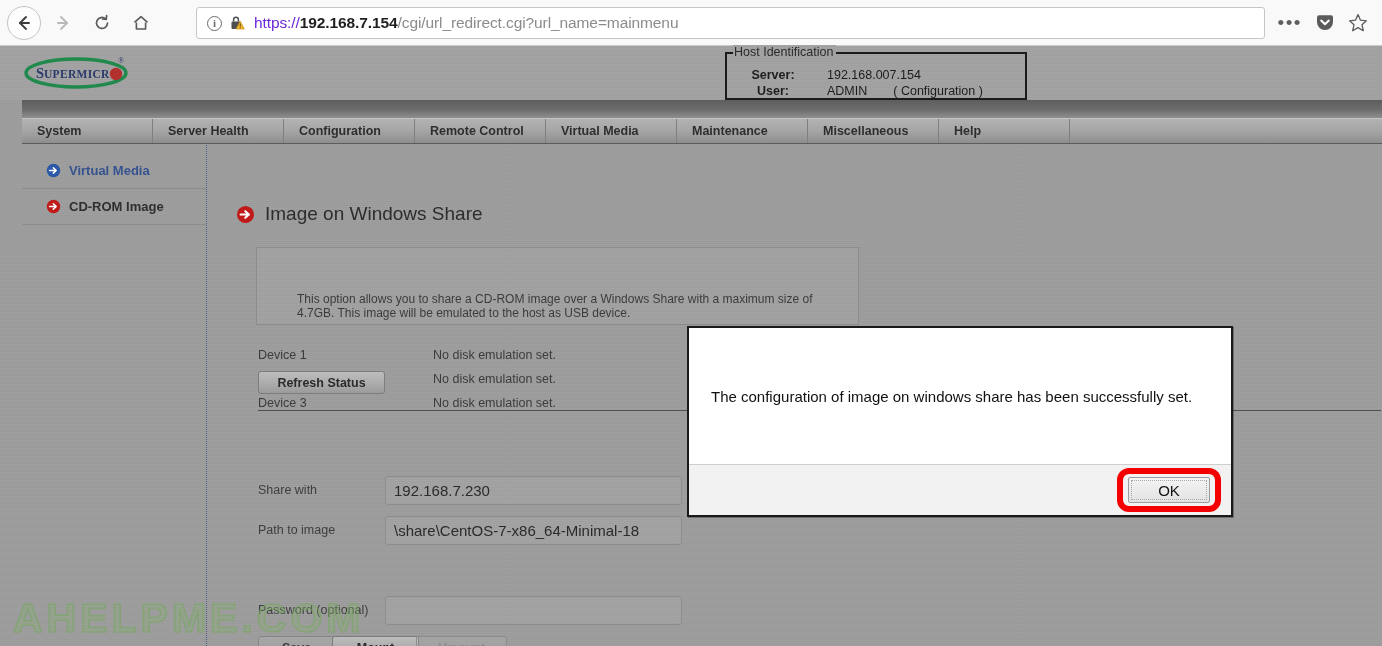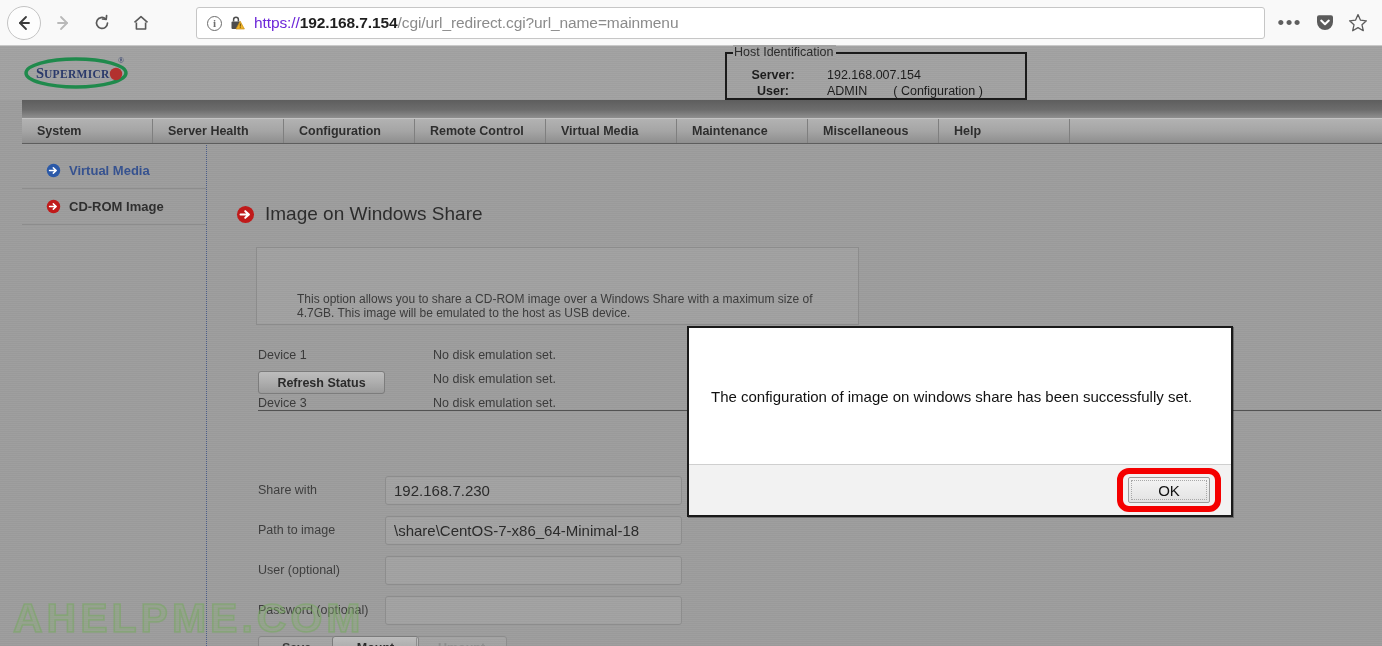--- a/index.html
+++ b/index.html
@@ -413,24 +413,20 @@
       <div class="hr"></div>
 
       <div class="field-row" style="top:331px; height:29px; width:100%">
         <span class="field-label" style="top:7px">Share with</span>
         <input class="field-input" type="text" value="192.168.7.230" style="">
       </div>
       <div class="field-row" style="top:371px; height:29px; width:100%">
         <span class="field-label" style="top:7px">Path to image</span>
         <input class="field-input" type="text" value="\share\CentOS-7-x86_64-Minimal-18" style="">
       </div>
-      <div class="field-row" style="top:411px; height:29px; width:100%">
-        <span class="field-label" style="top:7px">User (optional)</span>
-        <input class="field-input" type="text" value="" style="">
-      </div>
       <div class="field-row" style="top:451px; height:29px; width:100%">
         <span class="field-label" style="top:7px">Password (optional)</span>
         <input class="field-input" type="password" value="" style="">
       </div>
 
       <button class="btn ghost btn-save" style="top:491px">Save</button>
       <button class="btn btn-mount" style="top:491px">Mount</button>
       <button class="btn disabled btn-umount" style="top:491px">Umount</button>
     </div>
 

